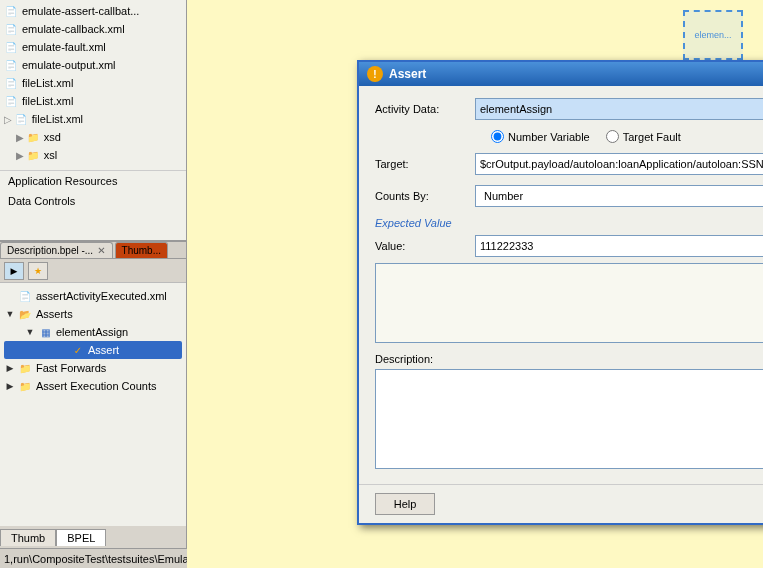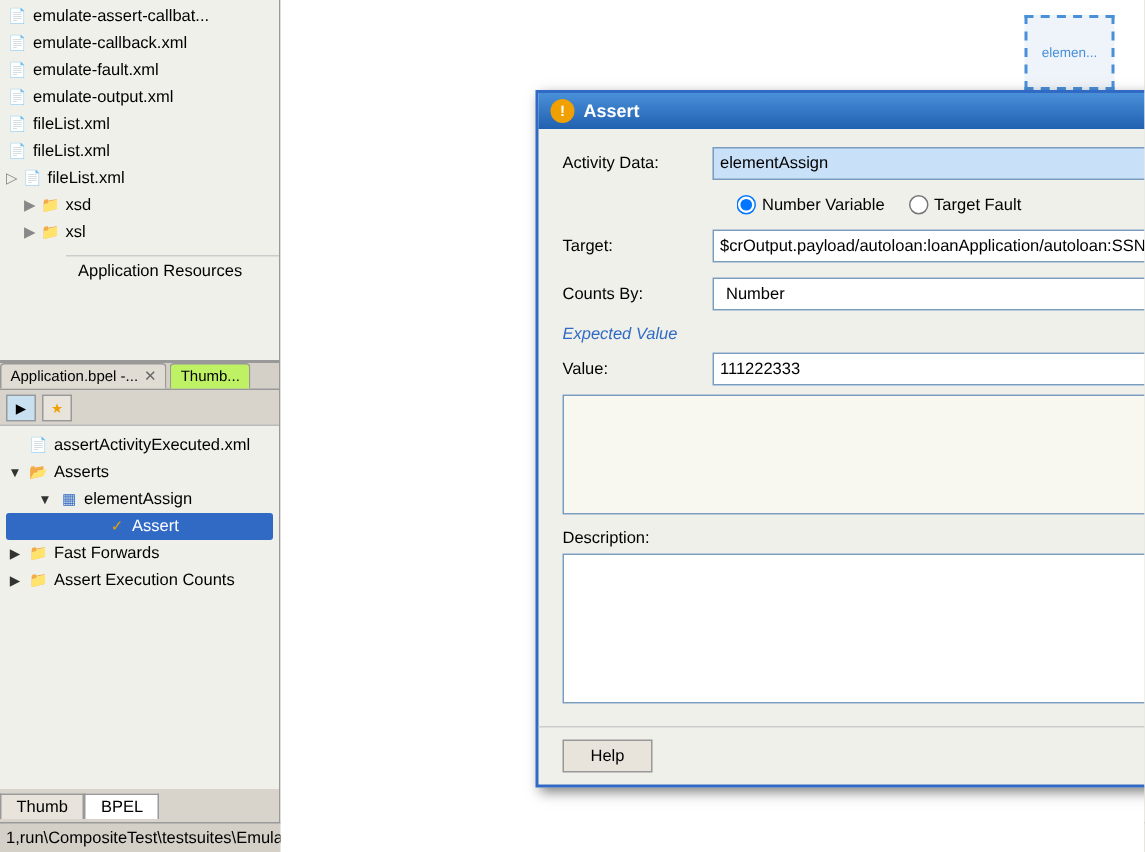--- a/index.html
+++ b/index.html
@@ -48,21 +48,20 @@
       font-size: 10px;
       flex-shrink: 0;
     }
 
     .xml-icon { color: #c8a000; font-weight: bold; }
     .folder-icon { color: #f0c000; }
 
     .nav-section {
       margin-top: 4px;
       border-top: 1px solid #ccc;
-      margin-left: 44px;
     }
 
     .nav-item {
       padding: 4px 8px;
       font-size: 11px;
       color: #000;
       cursor: pointer;
       display: flex;
       align-items: center;
     }
@@ -127,21 +126,21 @@
       padding: 0 4px;
     }
 
     
     .main-area {
       position: absolute;
       left: 187px;
       top: 0;
       right: 0;
       bottom: 0;
-      background: #ffffff;
+      background: #fef9c3;
       overflow: hidden;
     }
 
     .main-tab {
       padding: 3px 12px;
       font-size: 11px;
       background: #e8e4dc;
       border: 1px solid #999;
       border-bottom: none;
       border-radius: 3px 3px 0 0;
@@ -396,30 +395,33 @@
       <span style="color:#888;font-size:10px;">▶</span>
       <span class="icon folder-icon" style="margin-left:2px;">📁</span>
       <span>xsl</span>
     </div>
   </div>
 
   <div class="nav-section">
     <div class="nav-item">
       <span>Application Resources</span>
     </div>
+    <div class="nav-item">
+      <span>Data Controls</span>
+    </div>
   </div>
 
   <div style="position:absolute;bottom:20px;left:0;right:0;top:240px;background:#f0f0ea;border-top:2px solid #999;">
 
     <div class="tab-row">
       <div class="main-tab" style="font-size:10px;padding:2px 6px;background:#e0dcd4;">
-        <span>Application.bpel -...</span>
+        <span>Description.bpel -...</span>
         <span class="tab-close">✕</span>
       </div>
-      <div class="main-tab" style="font-size:10px;padding:2px 6px;background:#bef264;">
+      <div class="main-tab" style="font-size:10px;padding:2px 6px;background:#c2410c;">
         <span>Thumb...</span>
       </div>
     </div>
 
     <div class="small-toolbar">
       <div class="toolbar-btn" style="background:#c8e0f0;">▶</div>
       <div class="toolbar-btn" style="color:#f0a000;">★</div>
     </div>
 
     <div class="tree-content">

